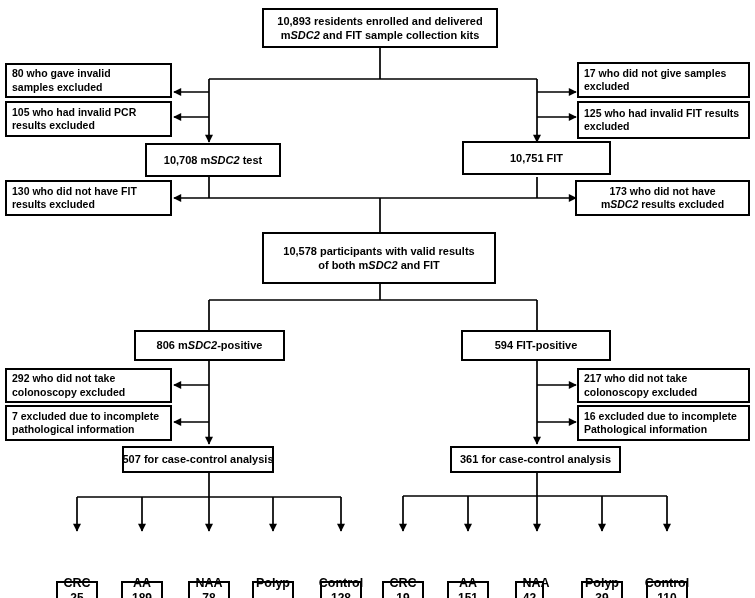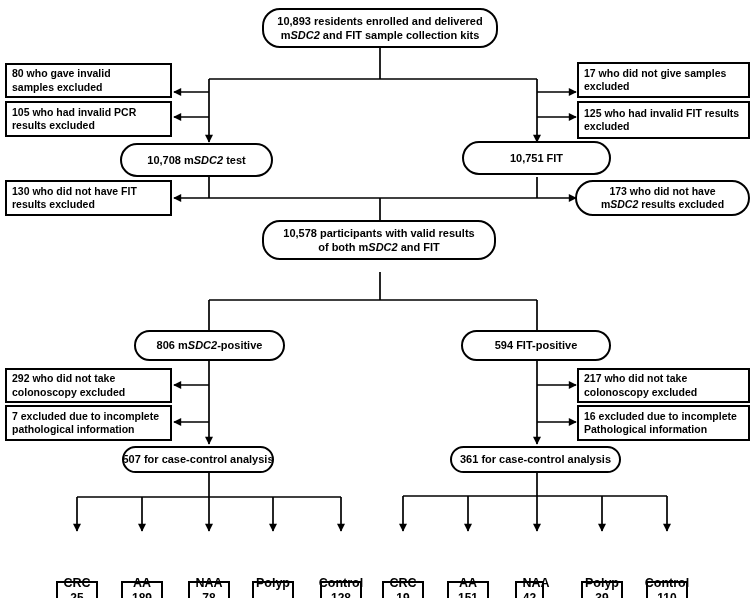--- a/index.html
+++ b/index.html
@@ -6,21 +6,21 @@
   .canvas{
     position:relative;width:755px;height:598px;background:#ffffff;
     font-family:"Liberation Sans",sans-serif;font-weight:bold;color:#000;
   }
   .wires{position:absolute;left:0;top:0;width:755px;height:598px;}
   .box{
     position:absolute;box-sizing:border-box;border:2px solid #000;background:#fff;
     display:flex;flex-direction:column;justify-content:center;
     font-size:11px;line-height:1.28;overflow:hidden;
   }
-  .box.center{align-items:center;text-align:center;border-radius:18px;}
+  .box.center{align-items:center;text-align:center;}
   .box.left{align-items:flex-start;text-align:left;padding-left:5px;font-size:10.5px;}
   .box .ln{display:block;white-space:nowrap;}
   .box.sm{align-items:center;justify-content:center;text-align:center;font-size:12px;margin-top:48px;}
   .cap{position:absolute;text-align:center;font-size:12.5px;white-space:nowrap;}
   i{margin-top:21px;}
 </style>
 </head>
 <body>
 
 <div class="canvas">
@@ -88,37 +88,37 @@
   </div>
   <div class="box left" style="left:577px;top:62px;width:173px;height:36px">
     <span class="ln">17 who did not give samples</span>
     <span class="ln">excluded</span>
   </div>
   <div class="box left" style="left:577px;top:101px;width:173px;height:38px">
     <span class="ln">125 who had invalid FIT results</span>
     <span class="ln">excluded</span>
   </div>
 
-  <div class="box center" style="left:120px;top:143px;width:153px;height:34px">
+  <div class="box center" style="left:145px;top:143px;width:136px;height:34px">
     <span class="ln"><span>10,708 m</span><i>SDC2</i><span> test</span></span>
   </div>
   <div class="box center" style="left:462px;top:141px;width:149px;height:34px">
     <span class="ln">10,751 FIT</span>
   </div>
 
   <div class="box left" style="left:5px;top:180px;width:167px;height:36px">
     <span class="ln">130 who did not have FIT</span>
     <span class="ln">results excluded</span>
   </div>
   <div class="box center" style="left:575px;top:180px;width:175px;height:36px;font-size:10.5px">
     <span class="ln">173 who did not have</span>
     <span class="ln"><span>m</span><i>SDC2</i><span> results excluded</span></span>
   </div>
 
-  <div class="box center" style="left:262px;top:220px;width:234px;height:40px">
+  <div class="box center" style="left:262px;top:232px;width:234px;height:52px">
     <span class="ln">10,578 participants with valid results</span>
     <span class="ln"><span>of both m</span><i>SDC2</i><span> and FIT</span></span>
   </div>
 
   <div class="box center" style="left:134px;top:330px;width:151px;height:31px">
     <span class="ln"><span>806 m</span><i>SDC2</i><span>-positive</span></span>
   </div>
   <div class="box center" style="left:461px;top:330px;width:150px;height:31px">
     <span class="ln">594 FIT-positive</span>
   </div>

